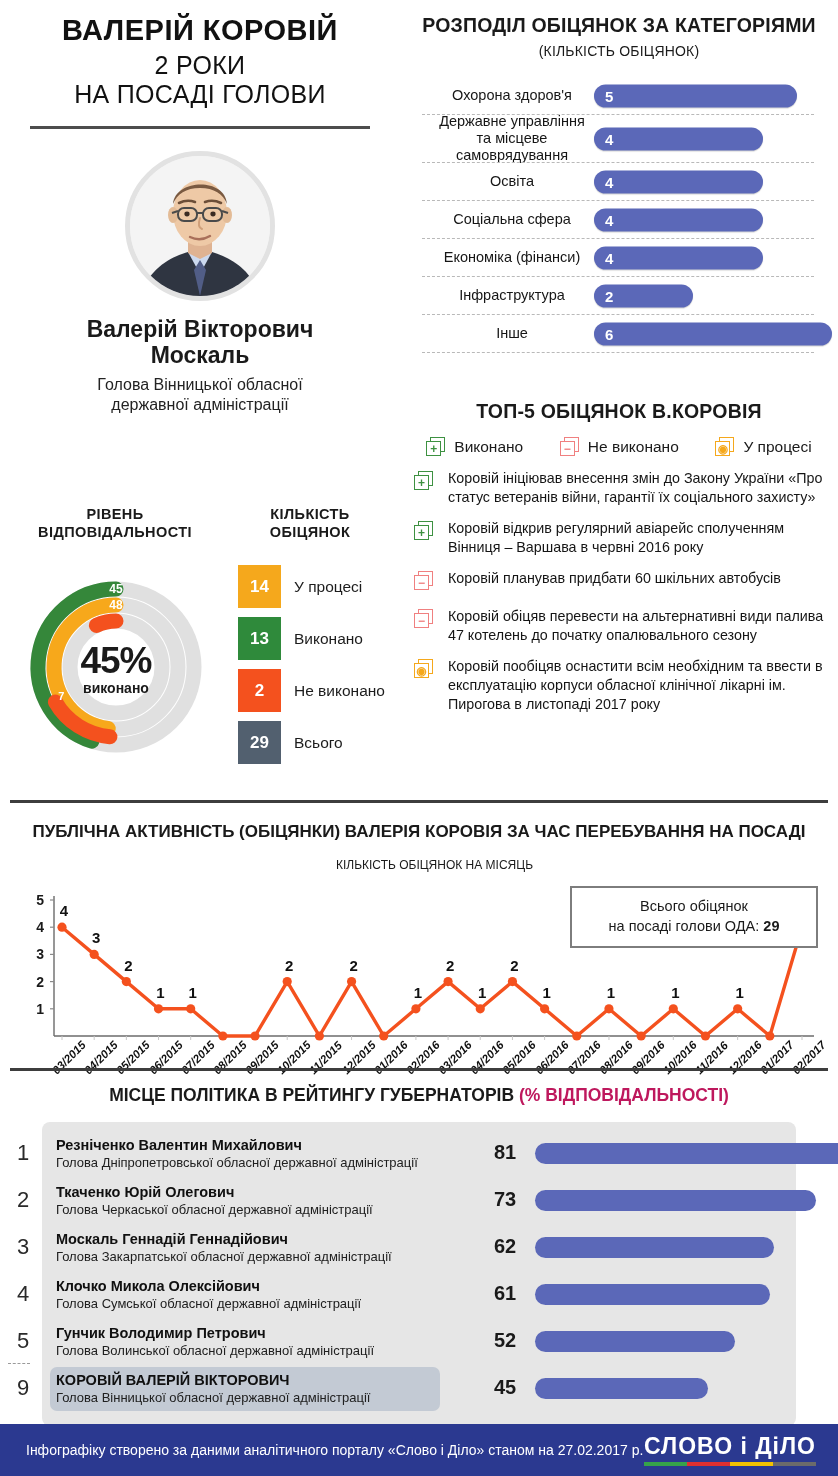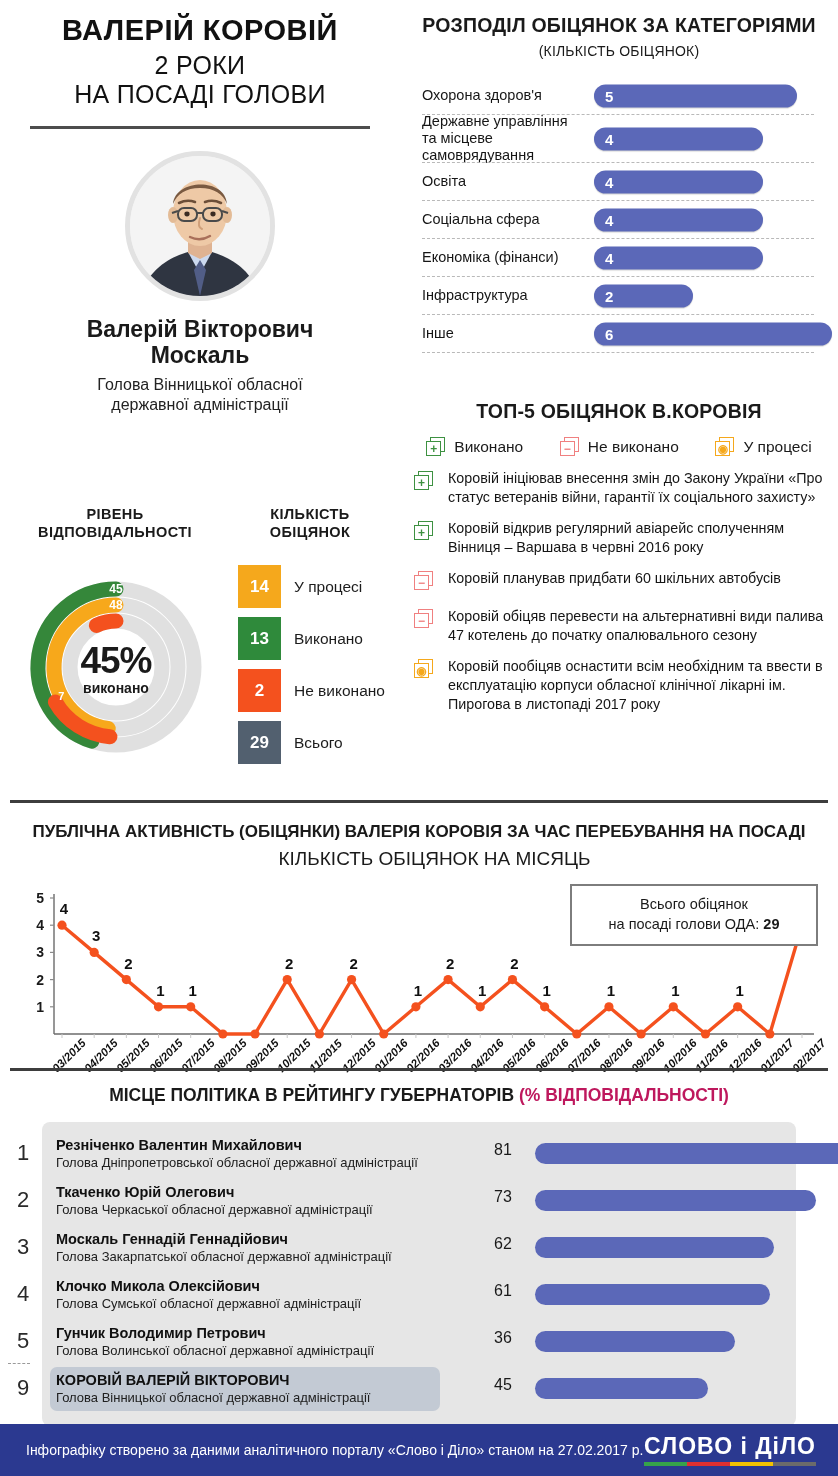--- a/index.html
+++ b/index.html
@@ -49,21 +49,21 @@
   .lg-box {
     width:43px; height:43px; display:flex; align-items:center; justify-content:center;
     color:#fff; font-size:17px; font-weight:bold;
   }
   .lg-label { margin-left:13px; font-size:15.5px; color:#1c1c1c; }
 
   
   #cats { position:absolute; left:400px; top:0; width:438px; }
   #cats h2 { text-align:center; font-size:19.5px; font-weight:bold; margin-top:14px; letter-spacing:.2px; }
   #cats .h2sub { text-align:center; font-size:14px; margin-top:6px; letter-spacing:.2px; }
-  .cat-row { position:relative; height:38px; }
+  .cat-row { position:relative; height:38px;text-align:center; }
   .cat-row.tall { height:48px; }
   .cat-label {
     position:absolute; left:22px; top:50%; transform:translateY(-50%);
     font-size:14.5px; line-height:1.18; width:180px; color:#161616;
   }
   .cat-row::after {
     content:""; position:absolute; left:22px; right:24px; bottom:0;
     border-bottom:1px dashed #b9b9b9;
   }
   .cat-bar {
@@ -89,21 +89,21 @@
     position:absolute; display:block; border:1.6px solid currentColor; background:#fff;
   }
   .sicon i { left:4px; top:0; width:15px; height:15px; }
   .sicon b { left:0; top:4px; width:15px; height:15px;
     display:flex; align-items:center; justify-content:center;
     font-style:normal; font-weight:bold; font-size:12px; line-height:1; }
 
   
   #lineblock { position:absolute; left:0; top:800px; width:838px; }
   #lineblock h2 { text-align:center; font-size:17px; font-weight:bold; margin-top:22px; letter-spacing:0px; }
-  #lineblock .h2sub { text-align:center; font-size:19px; margin-top:6px;padding-left:31px; }
+  #lineblock .h2sub { text-align:center; font-size:12px; margin-top:16px;padding-left:31px; }
   #chartwrap { position:relative; width:818px; height:180px; margin:16px auto 0; }
   #totalbox {
     position:absolute; right:10px; top:-2px; width:248px; height:62px;
     border:2px solid #7d7d7d; background:#fff; z-index:5;
     display:flex; flex-direction:column; align-items:center; justify-content:center;
     font-size:14.5px; line-height:1.35; text-align:center;
   }
   #totalbox b { font-weight:bold; }
   .xticks { position:relative; width:818px; height:62px; margin:0 auto; }
   .xtick {
@@ -123,21 +123,21 @@
   .rk-num {
     position:absolute; left:-30px; top:8px; width:22px; text-align:center;
     font-size:22px; color:#2a2a2a;
   }
   .rk-name { position:absolute; left:14px; top:5px; font-size:14.5px; font-weight:bold; color:#101010; }
   .rk-post { position:absolute; left:14px; top:23px; font-size:13px; color:#202020; }
   .rk-hl {
     position:absolute; left:8px; top:0px; width:390px; height:44px;
     background:#c3cad4; border-radius:7px;
   }
-  .rk-val { position:absolute; left:452px; top:9px; font-size:16px; font-weight:normal; }
+  .rk-val { position:absolute; left:452px; top:9px; font-size:20px; font-weight:bold; }
   .rk-bar {
     position:absolute; left:493px; top:11px; height:21px;
     background:#5b68b8; border-radius:11px;
   }
   .rk-sep { position:absolute; left:-34px; width:22px; border-top:1px dashed #9a9a9a; }
 
   
   #footer {
     position:absolute; left:0; bottom:0; width:838px; height:52px; background:#2b3990;
     display:flex; align-items:center;
@@ -517,21 +517,21 @@
         <div class="rk-num">4</div>
         <div class="rk-name">Клочко Микола Олексійович</div>
         <div class="rk-post">Голова Сумської обласної державної адміністрації</div>
         <div class="rk-val">61</div>
         <div class="rk-bar" style="width: 235px; background: rgb(91, 104, 184);"></div>
       </div>
       <div class="rk-row">
         <div class="rk-num">5</div>
         <div class="rk-name">Гунчик Володимир Петрович</div>
         <div class="rk-post">Голова Волинської обласної державної адміністрації</div>
-        <div class="rk-val">36</div>
+        <div class="rk-val">52</div>
         <div class="rk-bar" style="width: 200px; background: rgb(91, 104, 184);"></div>
       </div>
       <div class="rk-sep" style="top: 241px;"></div>
       <div class="rk-row">
         <div class="rk-hl"></div>
         <div class="rk-num">9</div>
         <div class="rk-name">КОРОВІЙ ВАЛЕРІЙ ВІКТОРОВИЧ</div>
         <div class="rk-post">Голова Вінницької обласної державної адміністрації</div>
         <div class="rk-val">45</div>
         <div class="rk-bar" style="width: 173px; background: rgb(91, 104, 184);"></div>

